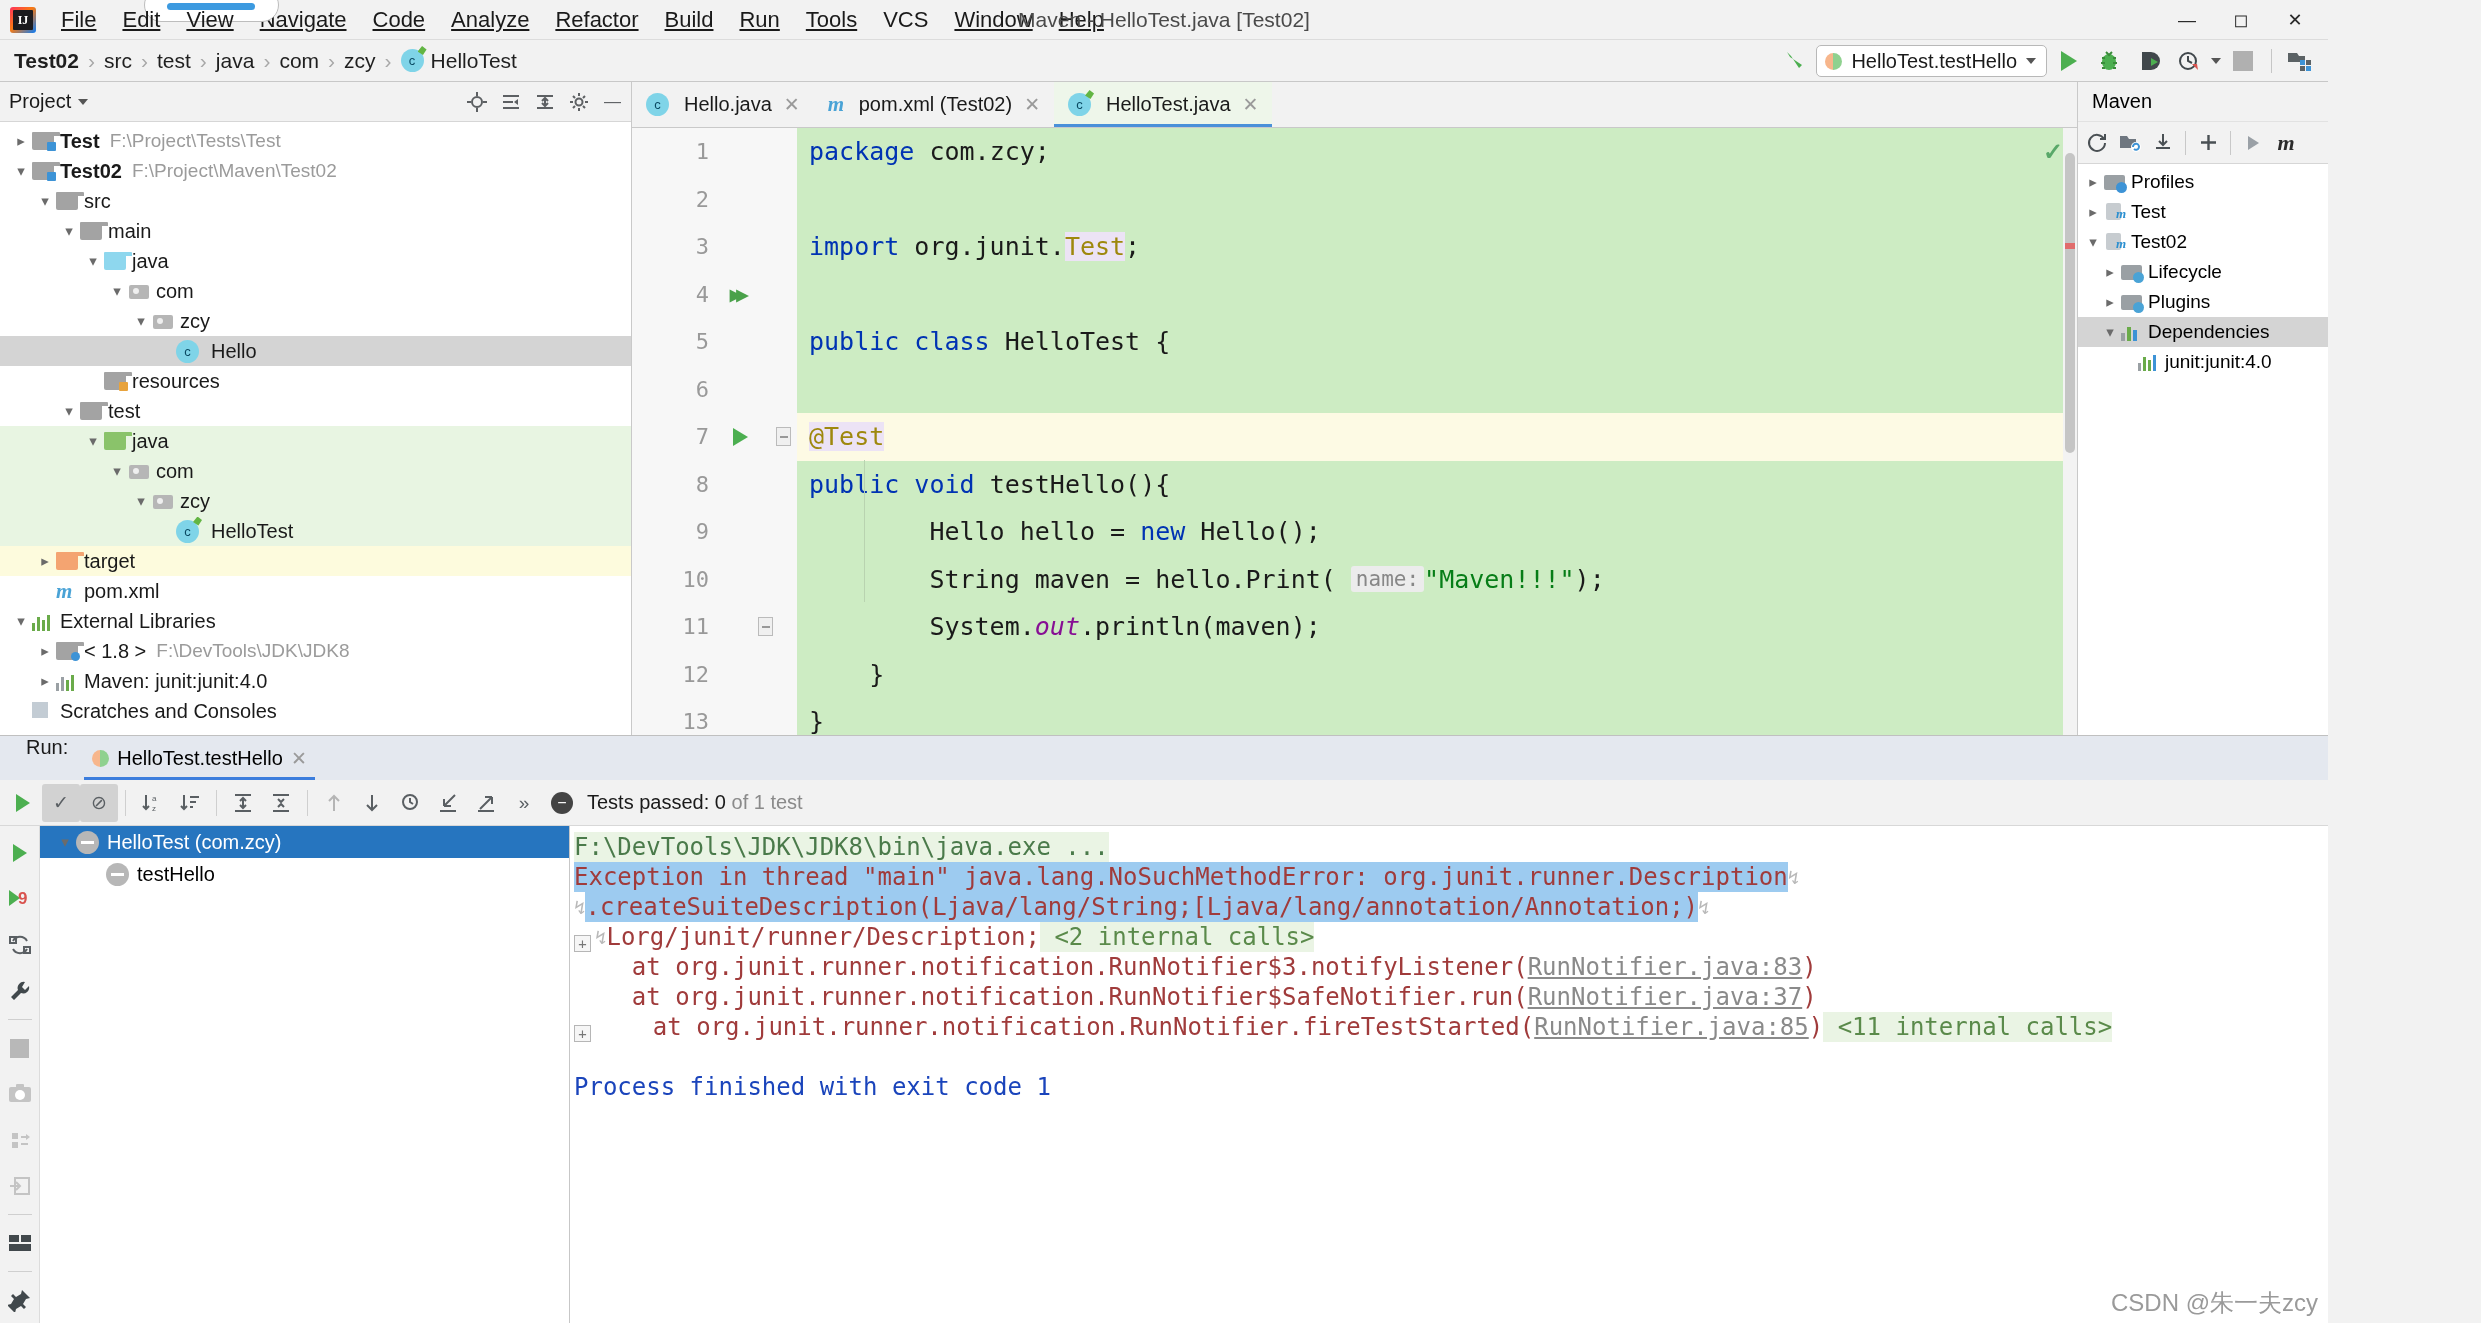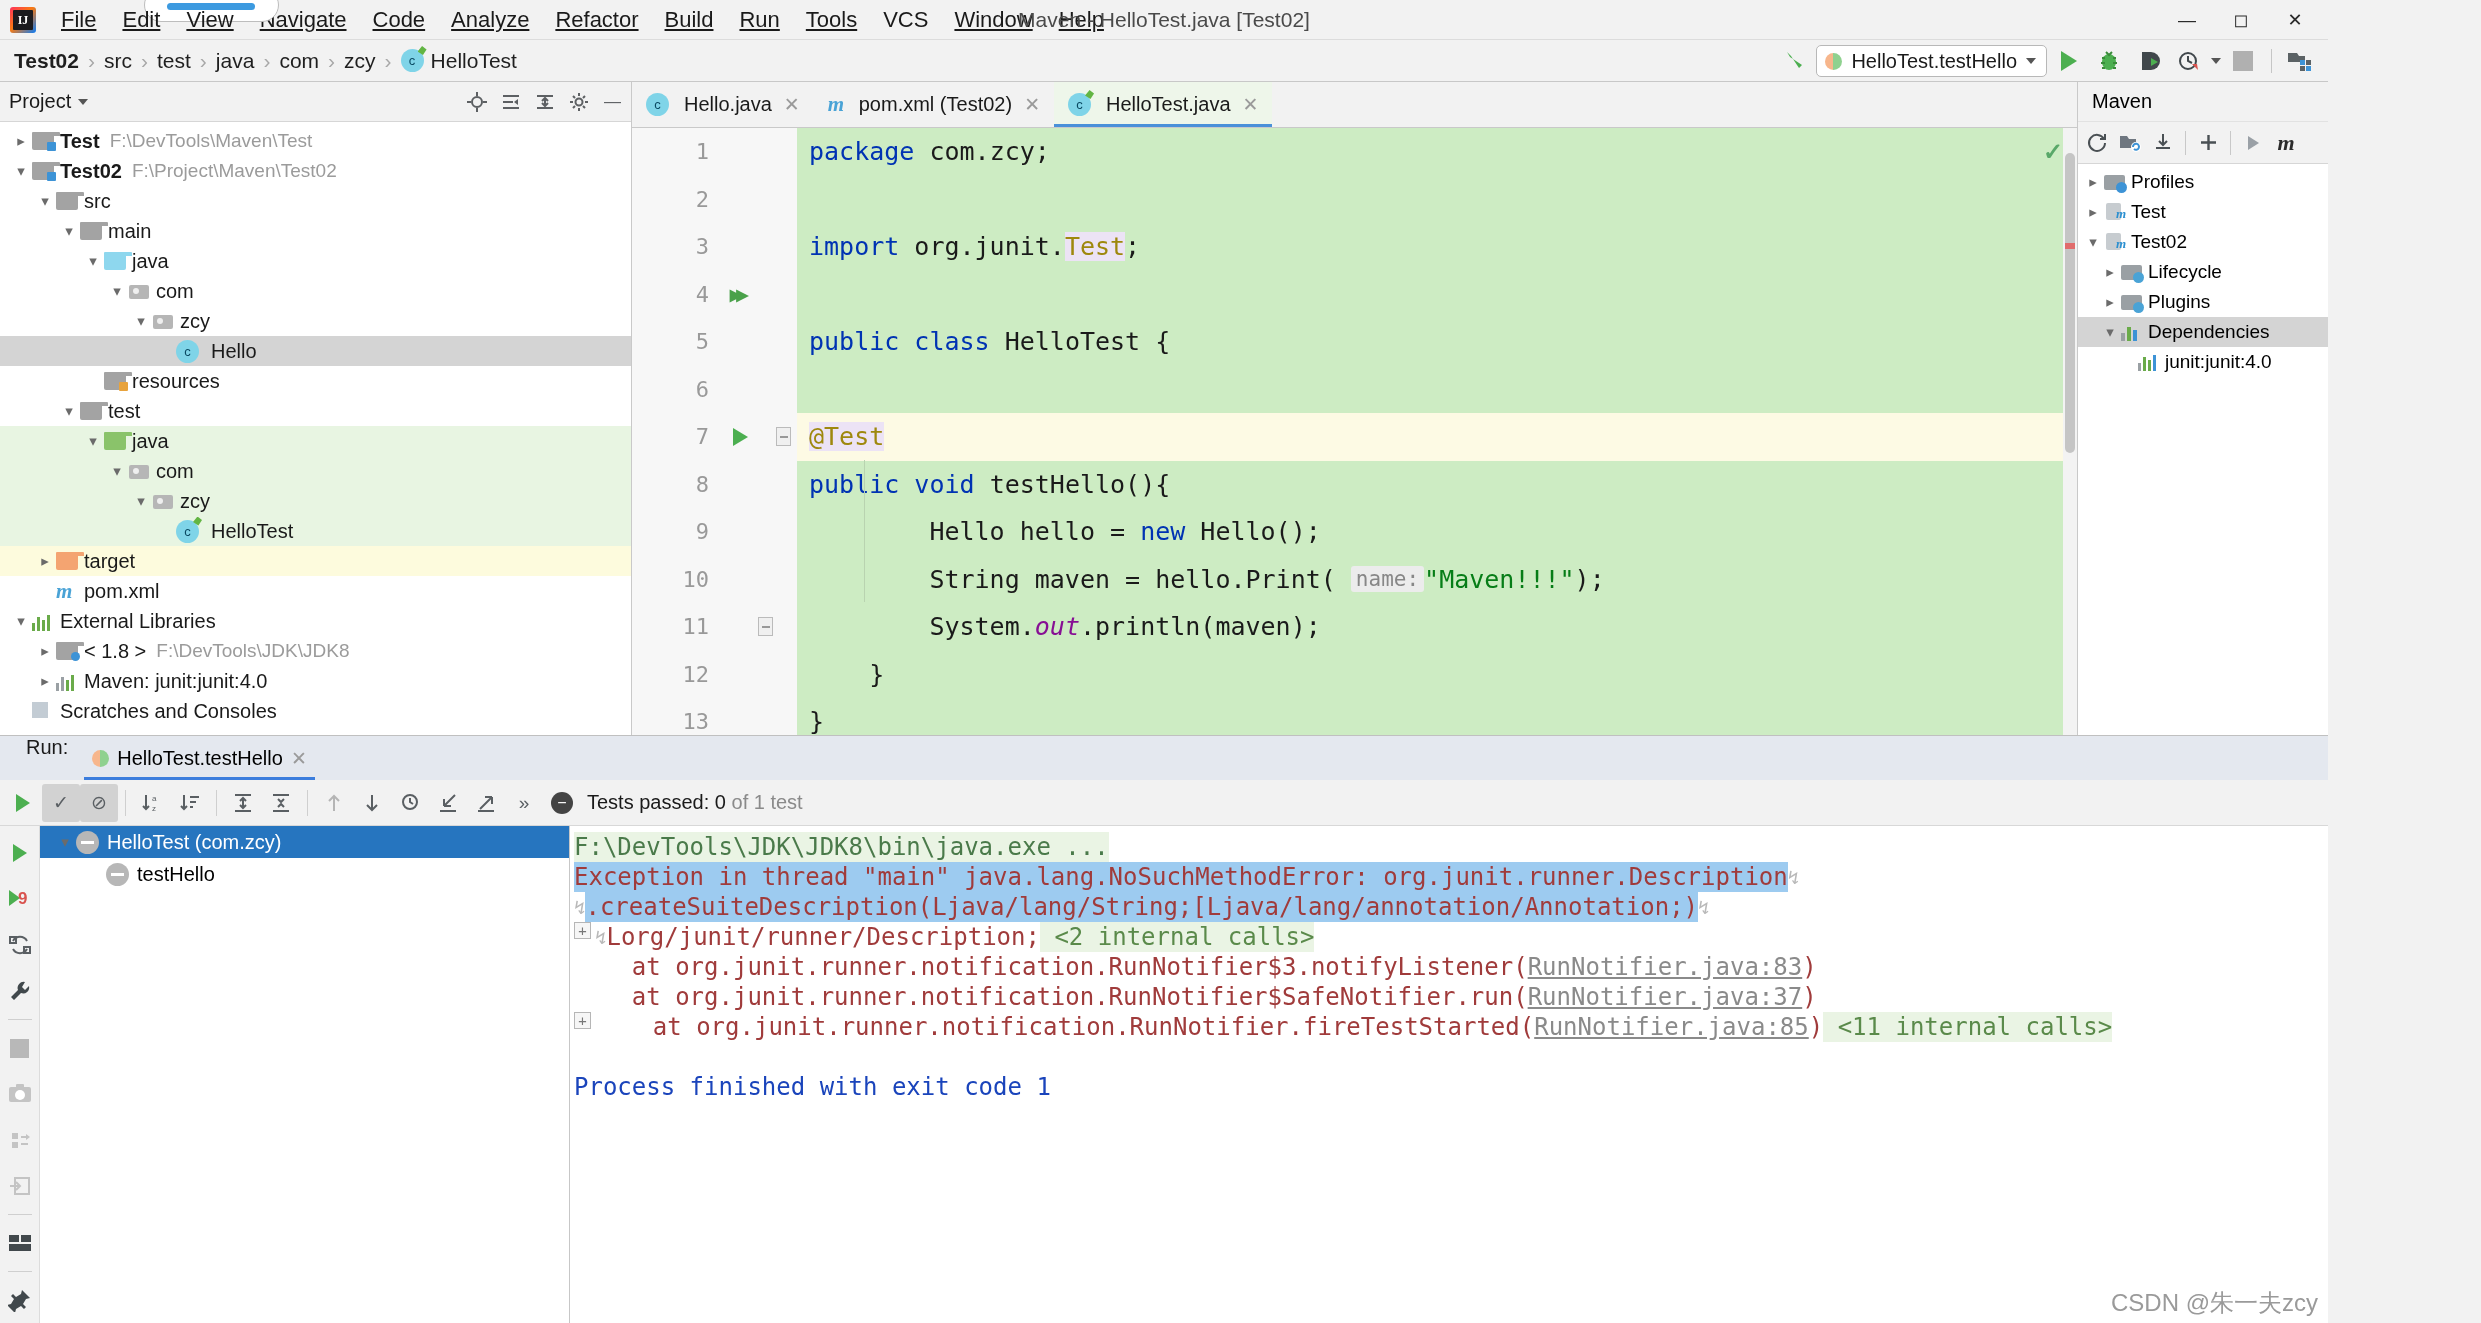--- a/index.html
+++ b/index.html
@@ -173,21 +173,21 @@
   .lefttools{width:40px;flex:0 0 40px;background:#f2f2f2;display:flex;flex-direction:column;align-items:center;padding-top:4px;gap:0;border-right:1px solid #dcdcdc;}
   .lt{width:40px;height:46px;display:flex;align-items:center;justify-content:center;color:#5a5f63;font-size:20px;}
   .lt.dim{color:#b8b8b8;}
   .lt-div{width:24px;height:1px;background:#cfcfcf;margin:5px 0;}
   .testtree{width:530px;flex:0 0 530px;background:#fff;border-right:1px solid #c7c7c7;font-size:20px;}
   .ttrow{height:32px;display:flex;align-items:center;white-space:nowrap;}
   .ttrow.sel{background:#2675bf;color:#fff;}
   .ign{width:23px;height:23px;border-radius:50%;background:#b7b7b7;position:relative;flex:0 0 23px;margin-right:8px;}
   .ign::after{content:"";position:absolute;left:5px;top:10px;width:13px;height:3px;background:#fff;}
   .console{flex:1 1 auto;background:#fff;overflow:hidden;position:relative;padding-top:6px;min-width:0;}
-  .coline{font-family:"DejaVu Sans Mono",monospace;font-size:24px;line-height:30px;white-space:pre;padding:0 0 0 4px;height:30px;display:flex;align-items:flex-start;}
+  .coline{font-family:"DejaVu Sans Mono",monospace;font-size:24px;line-height:30px;white-space:pre;padding:0 0 0 4px;height:30px;display:flex;align-items:flex-end;}
   .co-cmd{color:#4a7a4a;background:#eaf4e4;display:inline-block;}
   .co-err{color:#a03b3b;}
   .co-sel{background:#9dcbf0;}
   .co-link{color:#8a8a8a;text-decoration:underline;}
   .co-int{color:#5a8a4a;background:#eaf4e4;}
   .co-blue{color:#1a44bb;}
   .foldbox{display:inline-flex;width:17px;height:17px;border:1.5px solid #b6b6b6;background:#f6f6f6;align-items:center;justify-content:center;color:#777;font-size:14px;margin-right:4px;vertical-align:middle;}
   .wrapmark{color:#b9b9b9;font-size:19px;}
   .watermark{position:absolute;right:10px;bottom:4px;color:#9a9a9a;font-size:24px;}
 </style>
@@ -339,21 +339,21 @@
       <div class="tree" id="project-tree">
           <div class="trow">
             <span style="width:10px;flex:0 0 auto"></span>
             <span class="arrow">▸</span>
             <span class="fico fico-grey">
               <span class="tab"></span>
               <span class="f"></span>
               <span class="badge" style="background:#3d93d6"></span>
             </span>
             <span class="tlabel b">Test</span>
-            <span class="tpath">F:\DevTools\Maven\Test</span>
+            <span class="tpath">F:\Project\Tests\Test</span>
           </div>
           <div class="trow">
             <span style="width:10px;flex:0 0 auto"></span>
             <span class="arrow">▾</span>
             <span class="fico fico-grey">
               <span class="tab"></span>
               <span class="f"></span>
               <span class="badge" style="background:#3d93d6"></span>
             </span>
             <span class="tlabel b">Test02</span>

